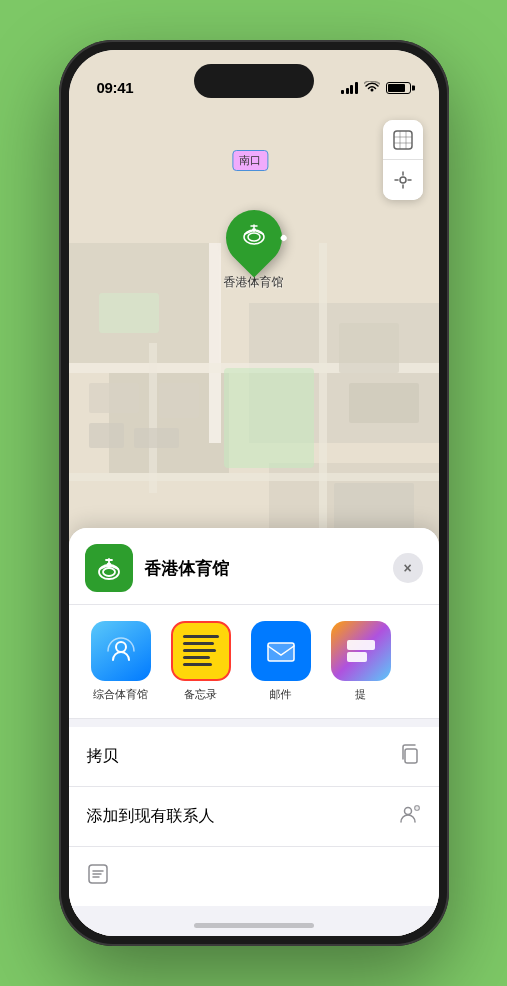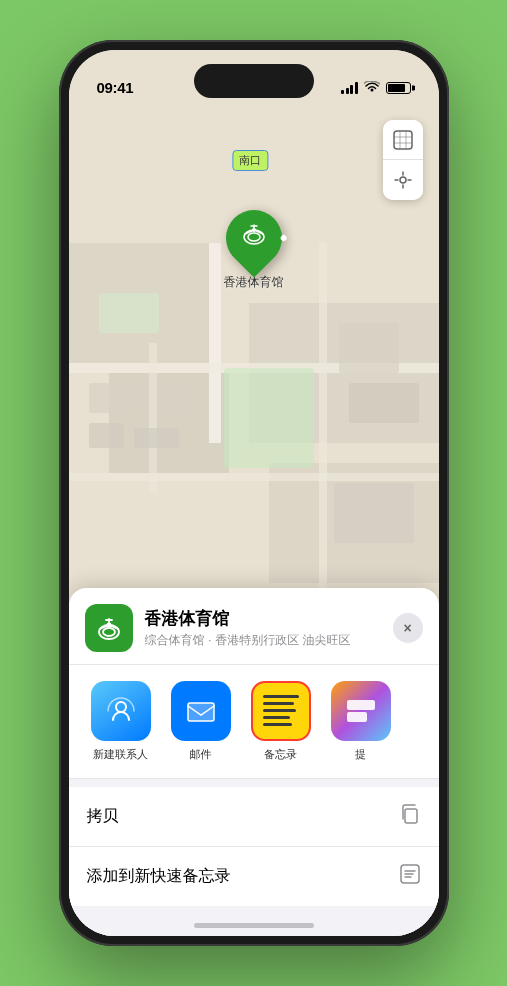--- a/index.html
+++ b/index.html
@@ -163,21 +163,21 @@
     .map-control-btn:first-child {
       border-bottom: 1px solid #e0e0e0;
     }
 
     
     .map-label {
       position: absolute;
       top: 100px;
       left: 50%;
       transform: translateX(-60%);
-      background: #bef264;
+      background: #f0abfc;
       border: 1.5px solid #4a90d9;
       border-radius: 4px;
       padding: 2px 6px;
       font-size: 11px;
       color: #333;
       white-space: nowrap;
     }
 
     
     .stadium-marker {
@@ -500,67 +500,66 @@
             <ellipse cx="14" cy="18" rx="10" ry="7" stroke="white" stroke-width="1.8" fill="none"></ellipse>
             <ellipse cx="14" cy="18" rx="6" ry="4" stroke="white" stroke-width="1.8" fill="none"></ellipse>
             <path d="M5 15 L14 11 L23 15" stroke="white" stroke-width="1.8" fill="none" stroke-linecap="round"></path>
             <circle cx="14" cy="11" r="2.5" fill="white"></circle>
             <path d="M14 8.5 L14 5" stroke="white" stroke-width="1.8" stroke-linecap="round"></path>
             <path d="M11 6 L17 6" stroke="white" stroke-width="1.8" stroke-linecap="round"></path>
           </svg>
         </div>
         <div class="location-info">
           <div class="location-name">香港体育馆</div>
-          <div class="location-subtitle">综合体育馆 · 香港特别行政区 油尖旺区</div>
         </div>
         <div class="close-btn">
           <span>×</span>
         </div>
       </div>
 
       <div class="share-row">
         <div class="share-items-container">
 
           <div class="share-item">
             <div class="share-item-icon airdrop">
               <svg width="34" height="34" viewBox="0 0 34 34" fill="none">
                 <circle cx="17" cy="13" r="5" stroke="white" stroke-width="2" fill="none"></circle>
                 <path d="M9 26c0-4.4 3.6-8 8-8s8 3.6 8 8" stroke="white" stroke-width="2" stroke-linecap="round" fill="none"></path>
                 <path d="M4 17c0-7.2 5.8-13 13-13s13 5.8 13 13" stroke="white" stroke-width="1.5" stroke-linecap="round" fill="none" opacity="0.6"></path>
               </svg>
             </div>
-            <span class="share-item-label">新建联系人</span>
+            <span class="share-item-label">综合体育馆</span>
           </div>
 
-
-          <div class="share-item">
-            <div class="share-item-icon mail">
-              <svg width="34" height="34" viewBox="0 0 34 34" fill="none">
-                <rect x="4" y="9" width="26" height="18" rx="2" fill="white" opacity="0.3"></rect>
-                <rect x="4" y="9" width="26" height="18" rx="2" stroke="white" stroke-width="1.5" fill="none"></rect>
-                <path d="M4 12l13 9 13-9" stroke="white" stroke-width="1.5" stroke-linecap="round"></path>
-              </svg>
-            </div>
-            <span class="share-item-label">邮件</span>
-          </div>
 
           <div class="share-item">
             <div style="width:60px; height:60px; border-radius:14px; background:#ffd60a; border: 2.5px solid #ff3b30; display:flex; align-items:center; justify-content:center; overflow:hidden;">
               <div style="width:48px; height:48px; background:#ffd60a; border-radius:10px; padding:8px 6px; display:flex; flex-direction:column; gap:4px;">
                 <div style="height:3px; width:100%; background:#3a3a3a; border-radius:2px;"></div>
                 <div style="height:3px; width:88%; background:#3a3a3a; border-radius:2px;"></div>
                 <div style="height:3px; width:94%; background:#3a3a3a; border-radius:2px;"></div>
                 <div style="height:3px; width:75%; background:#3a3a3a; border-radius:2px;"></div>
                 <div style="height:3px; width:82%; background:#3a3a3a; border-radius:2px;"></div>
               </div>
             </div>
             <span class="share-item-label">备忘录</span>
           </div>
 
           <div class="share-item">
+            <div class="share-item-icon mail">
+              <svg width="34" height="34" viewBox="0 0 34 34" fill="none">
+                <rect x="4" y="9" width="26" height="18" rx="2" fill="white" opacity="0.3"></rect>
+                <rect x="4" y="9" width="26" height="18" rx="2" stroke="white" stroke-width="1.5" fill="none"></rect>
+                <path d="M4 12l13 9 13-9" stroke="white" stroke-width="1.5" stroke-linecap="round"></path>
+              </svg>
+            </div>
+            <span class="share-item-label">邮件</span>
+          </div>
+
+          <div class="share-item">
             <div class="share-item-icon" style="background: linear-gradient(135deg, #ff9f0a 0%, #af52de 50%, #5ac8fa 100%); width:60px; height:60px;">
               <svg width="28" height="22" viewBox="0 0 28 22" fill="none">
                 <rect x="0" y="0" width="28" height="10" rx="2" fill="white" opacity="0.9"></rect>
                 <rect x="0" y="12" width="20" height="10" rx="2" fill="white" opacity="0.9"></rect>
               </svg>
             </div>
             <span class="share-item-label">提</span>
           </div>
 
         </div>
@@ -572,23 +571,33 @@
           <span class="action-label">拷贝</span>
           <span class="action-icon">
             <svg width="22" height="22" viewBox="0 0 22 22" fill="none">
               <rect x="6" y="6" width="12" height="14" rx="2" stroke="#8e8e93" stroke-width="1.5" fill="none"></rect>
               <path d="M4 16V4a2 2 0 0 1 2-2h10" stroke="#8e8e93" stroke-width="1.5" stroke-linecap="round" fill="none"></path>
             </svg>
           </span>
         </div>
 
 
-
         <div class="action-item">
-          <span class="action-label">添加到新快速备忘录</span>
+          <span class="action-label">添加到现有联系人</span>
+          <span class="action-icon">
+            <svg width="22" height="22" viewBox="0 0 22 22" fill="none">
+              <circle cx="9" cy="8" r="3.5" stroke="#8e8e93" stroke-width="1.5" fill="none"></circle>
+              <path d="M2 19c0-3.9 3.1-7 7-7s7 3.1 7 7" stroke="#8e8e93" stroke-width="1.5" stroke-linecap="round" fill="none"></path>
+              <circle cx="18" cy="5" r="3" fill="#8e8e93" opacity="0.8"></circle>
+              <path d="M18 3.5v3M16.5 5h3" stroke="white" stroke-width="1.2" stroke-linecap="round"></path>
+            </svg>
+          </span>
+        </div>
+
+        <div class="action-item">
           <span class="action-icon">
             <svg width="22" height="22" viewBox="0 0 22 22" fill="none">
               <rect x="2" y="2" width="18" height="18" rx="3" stroke="#8e8e93" stroke-width="1.5" fill="none"></rect>
               <path d="M6 8h10M6 11h8M6 14h6" stroke="#8e8e93" stroke-width="1.5" stroke-linecap="round"></path>
             </svg>
           </span>
         </div>
 
 
       </div>

